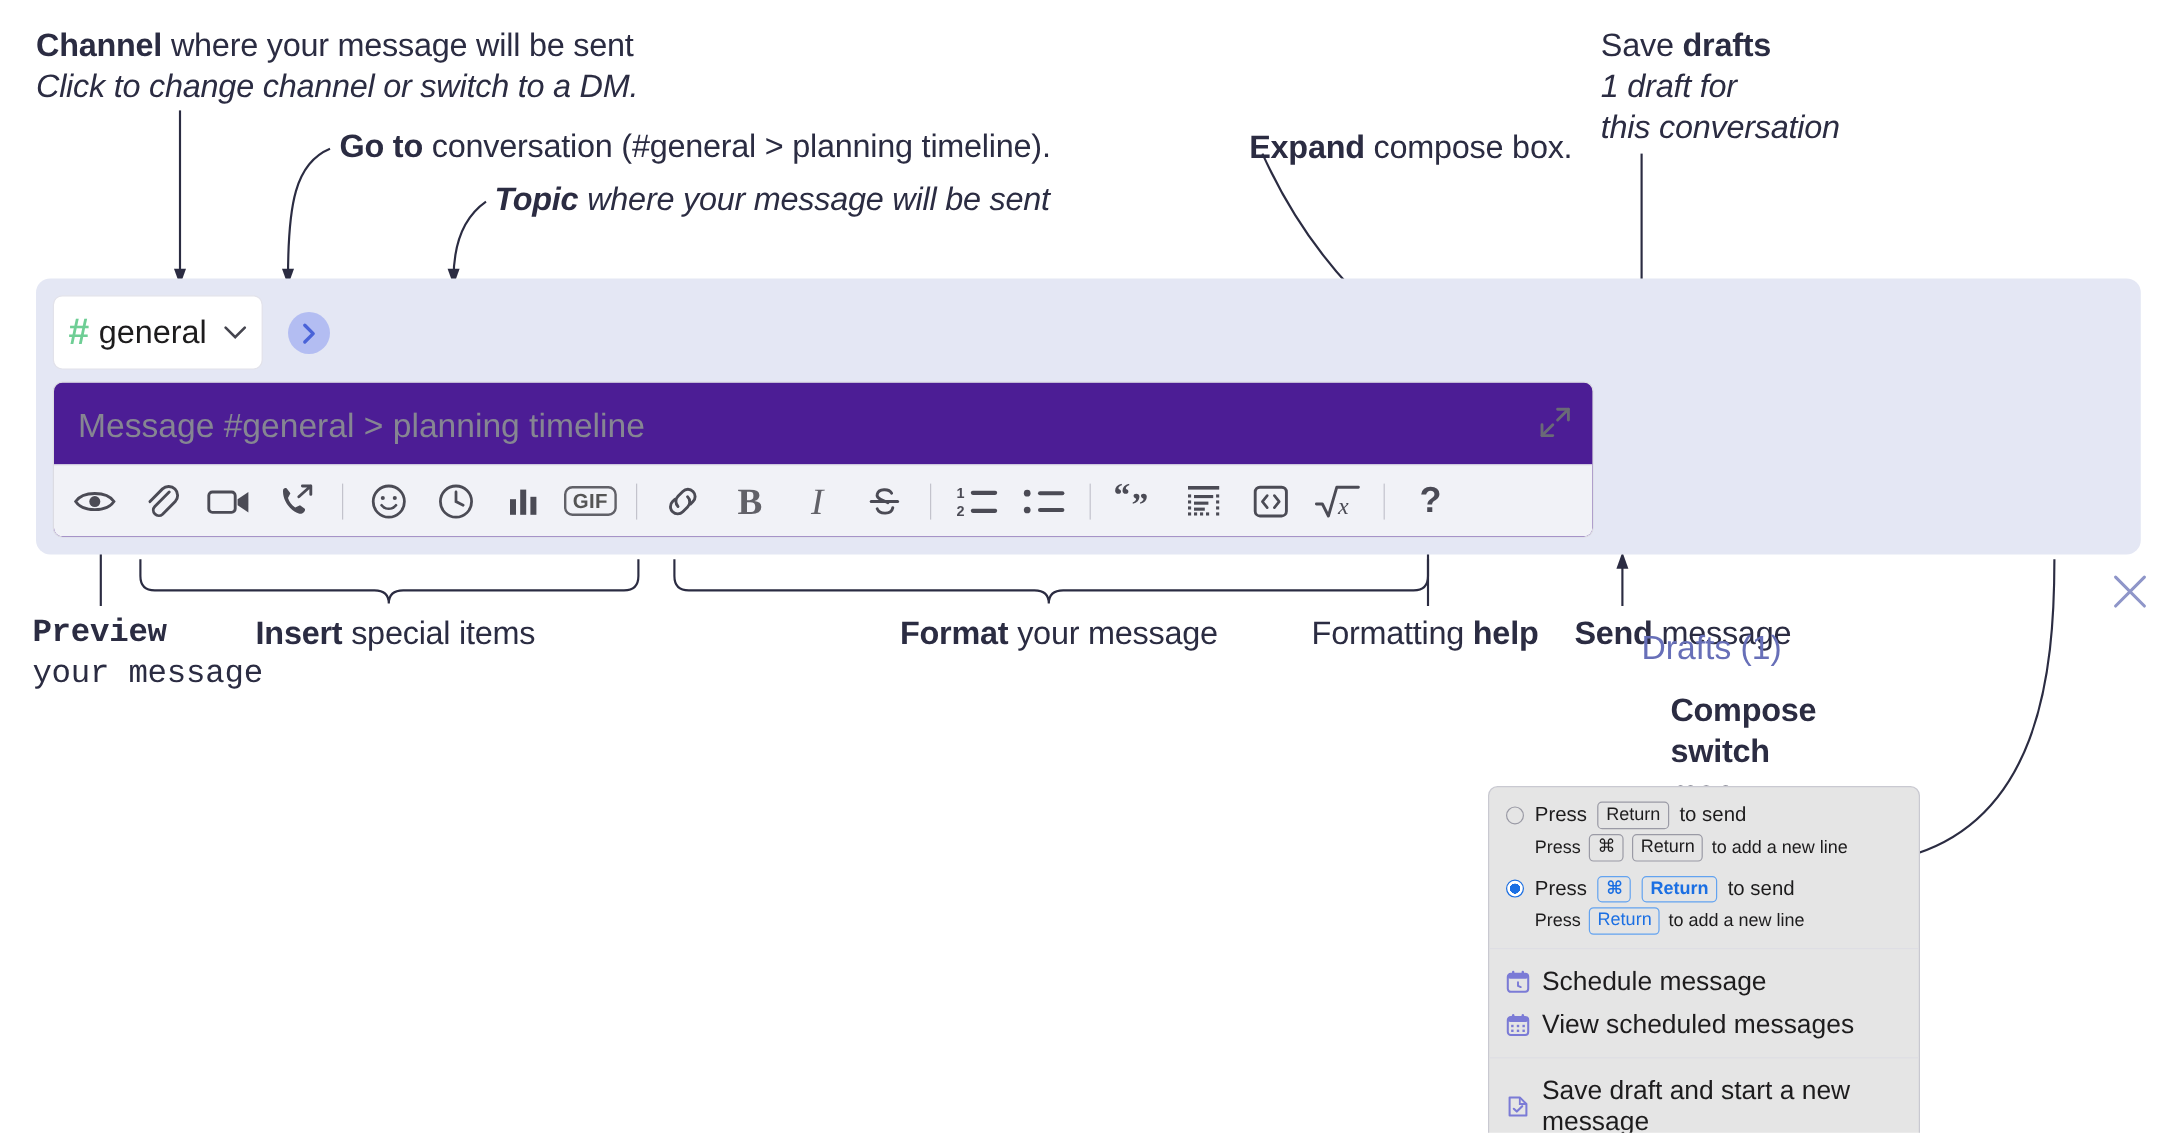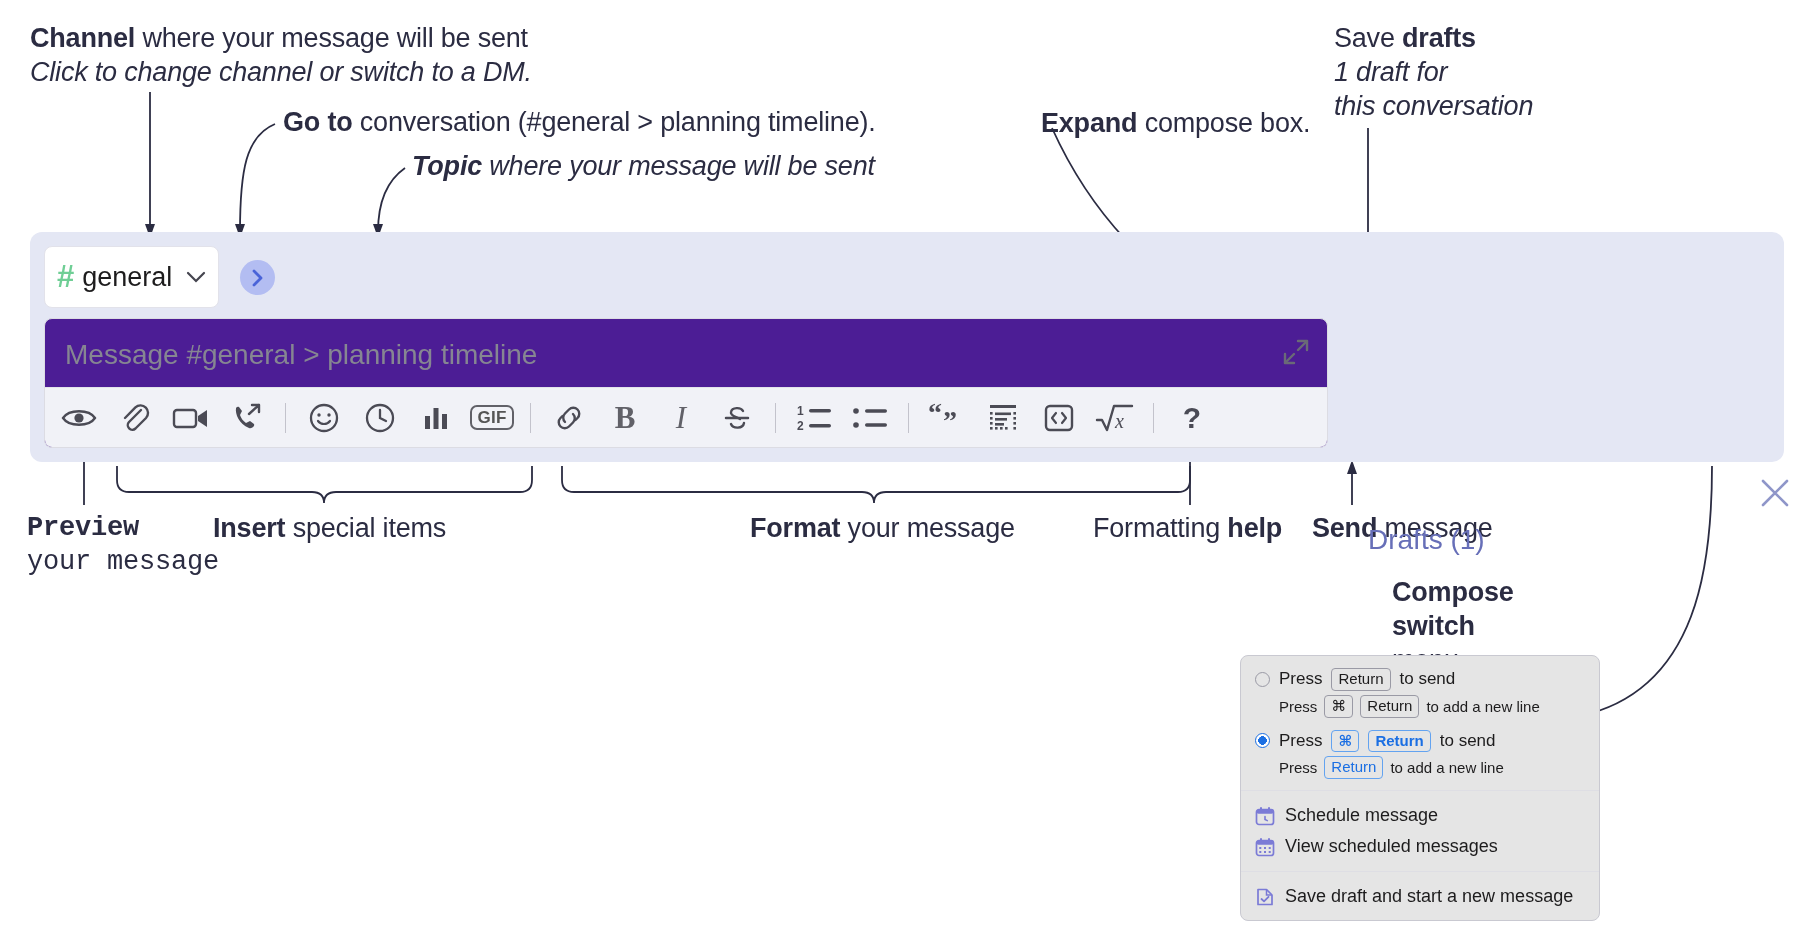--- a/index.html
+++ b/index.html
@@ -155,21 +155,21 @@
   .key{
     border:1px solid #9a9aa5;border-radius:4px;
     padding:1px 6px;font-size:15px;line-height:1.25;color:#1d1c1d;
     display:inline-block;
   }
   .key.blue{border-color:#63a3f0;color:#1b6fe3;font-weight:700;}
   .key.blue.plain{font-weight:400;}
   .divider{height:1px;background:#dedee4;margin:9px 0;}
   .menu-item{
     display:flex;align-items:center;gap:10px;
-    padding:5px 14px;font-size:18px;
+    padding:5px 14px;font-size:22px;
   }
   .menu-item svg{display:block;flex:0 0 auto;}
 
   
   #lines{position:absolute;left:0;top:0;width:1814px;height:944px;pointer-events:none;}
 </style>
 </head>
 <body>
 
 <div class="anno" style="left:30px;top:22px;">

